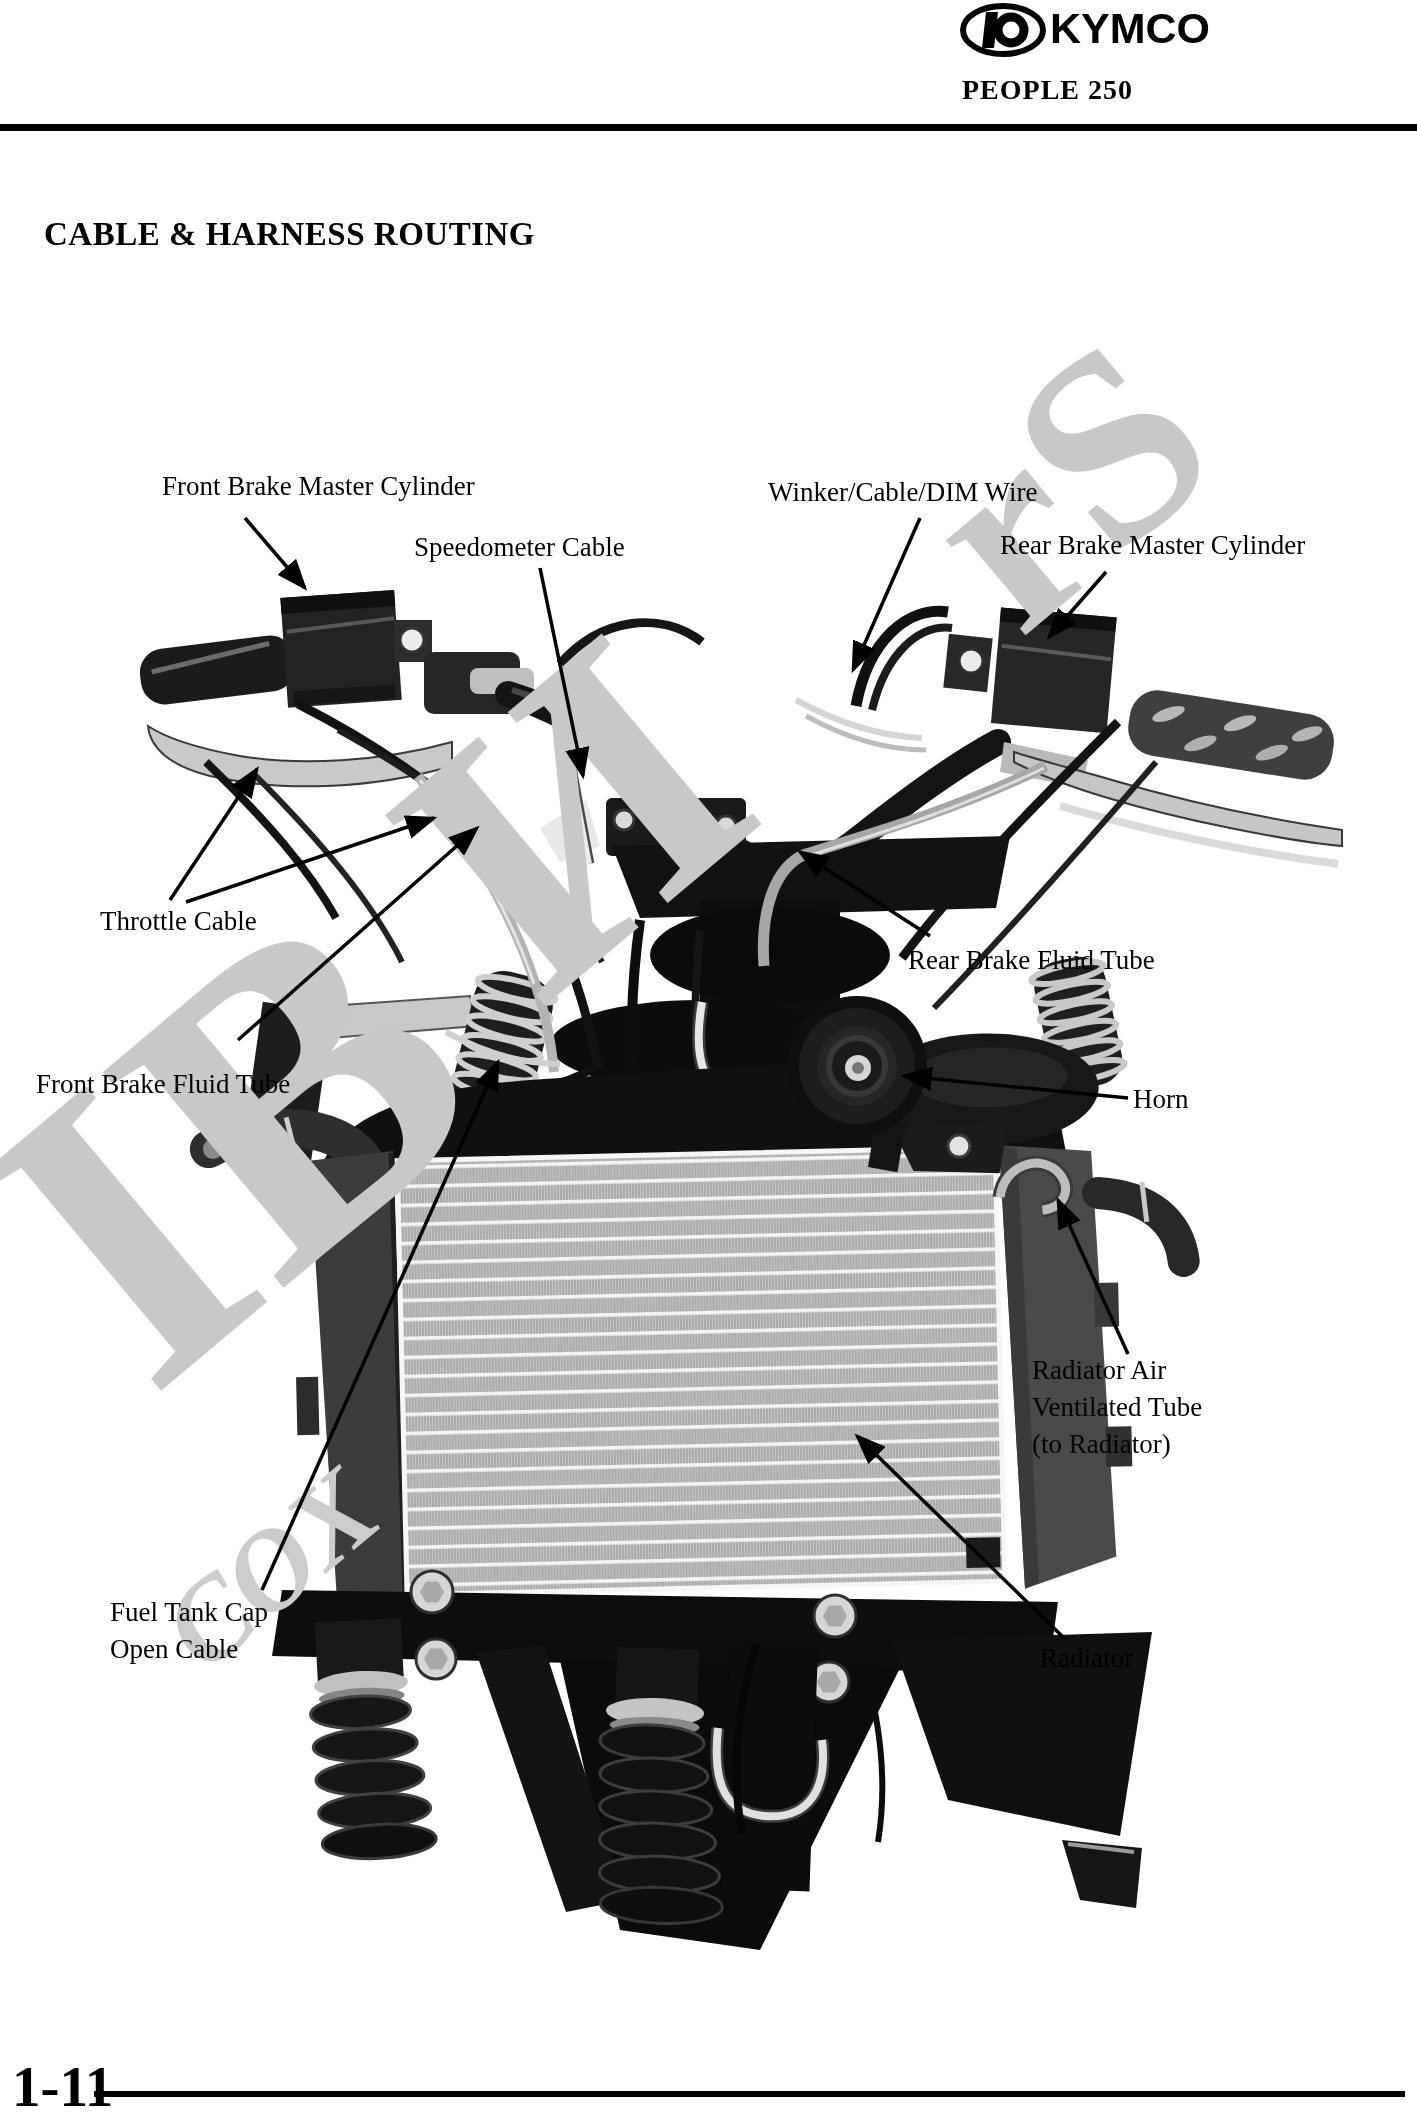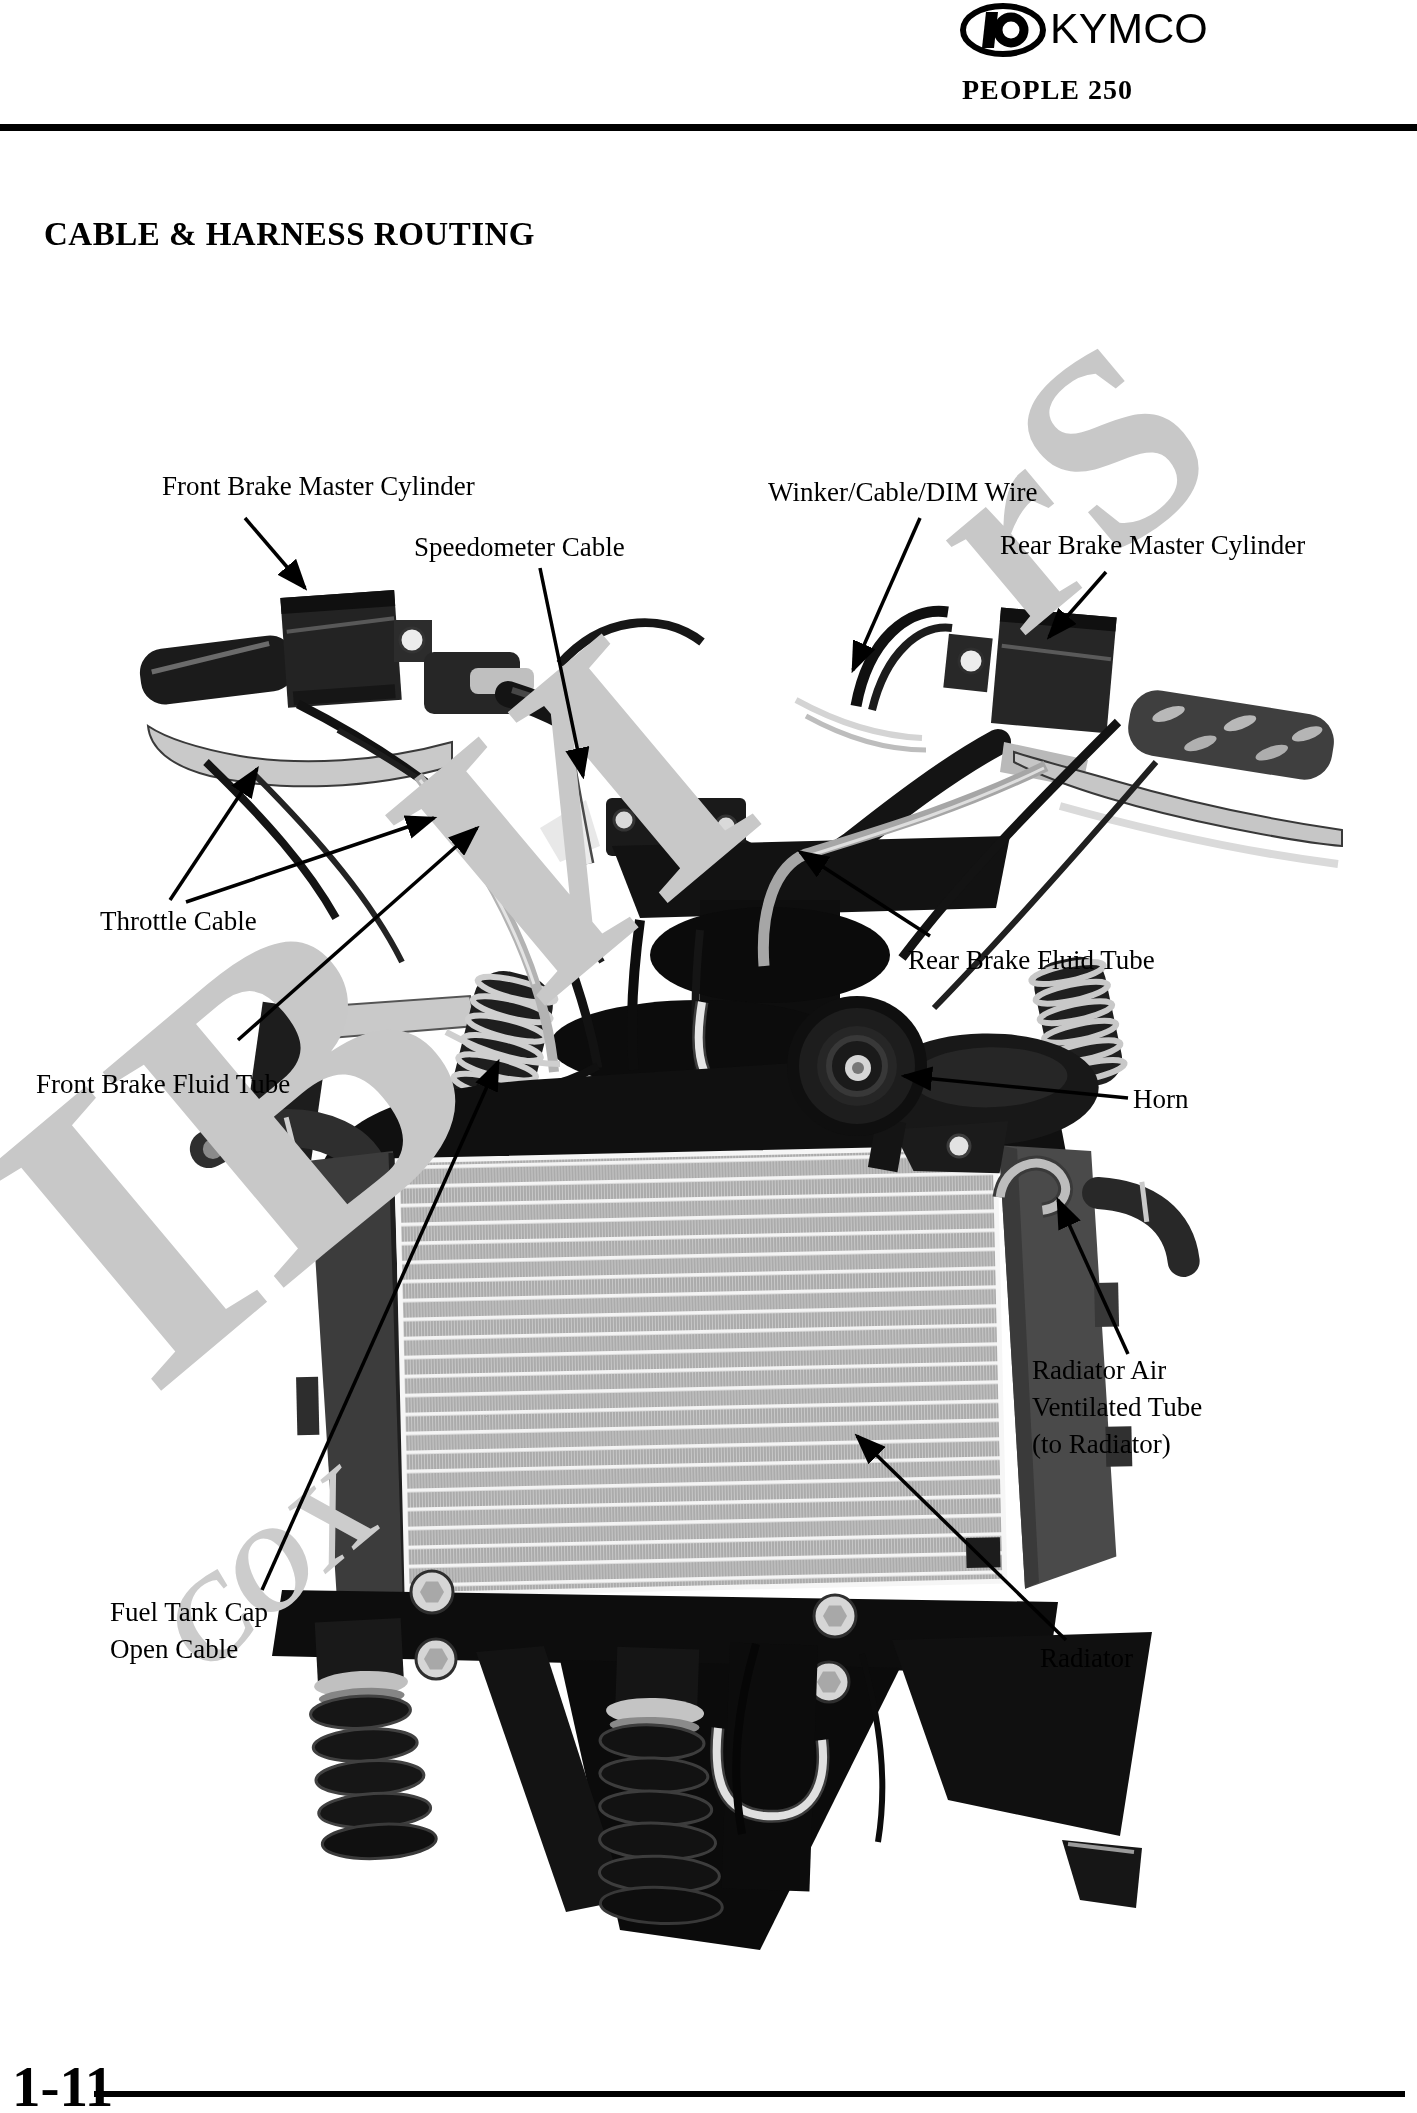--- a/index.html
+++ b/index.html
@@ -5,21 +5,21 @@
   html,body{margin:0;padding:0;background:#888;}
   #page{position:relative;width:1417px;height:2113px;background:#ffffff;overflow:hidden;
         font-family:"Liberation Serif",serif;color:#000;}
   .abs{position:absolute;}
   
   .title-row{left:14px;top:62px;white-space:nowrap;}
   .chapter-num{font-size:55px;font-weight:bold;}
   .chapter-title{font-size:40px;font-weight:bold;margin-left:12px;letter-spacing:-1px;}
   .title-rule{left:0;top:124px;width:1417px;height:7px;background:#000;}
   .brand-text{left:1050px;top:4px;font-family:"Liberation Sans",sans-serif;
-              font-size:43px;font-weight:normal;letter-spacing:0px;text-align:right;}
+              font-size:43px;font-weight:bold;letter-spacing:0px;text-align:right;}
   .model-text{left:962px;top:74px;font-family:Liberation Serif, serif;
               font-size:28px;font-weight:bold;letter-spacing:1px;}
   .section-title{left:44px;top:216px;font-size:33px;font-weight:bold;letter-spacing:0.5px;}
   
   .callout{font-size:27px;line-height:37px;white-space:pre-line;z-index:30;}
   
   #photo-svg{left:0;top:0;z-index:10;}
   #wm-svg{left:0;top:0;z-index:20;}
   #arrow-svg{left:0;top:0;z-index:25;}
   

